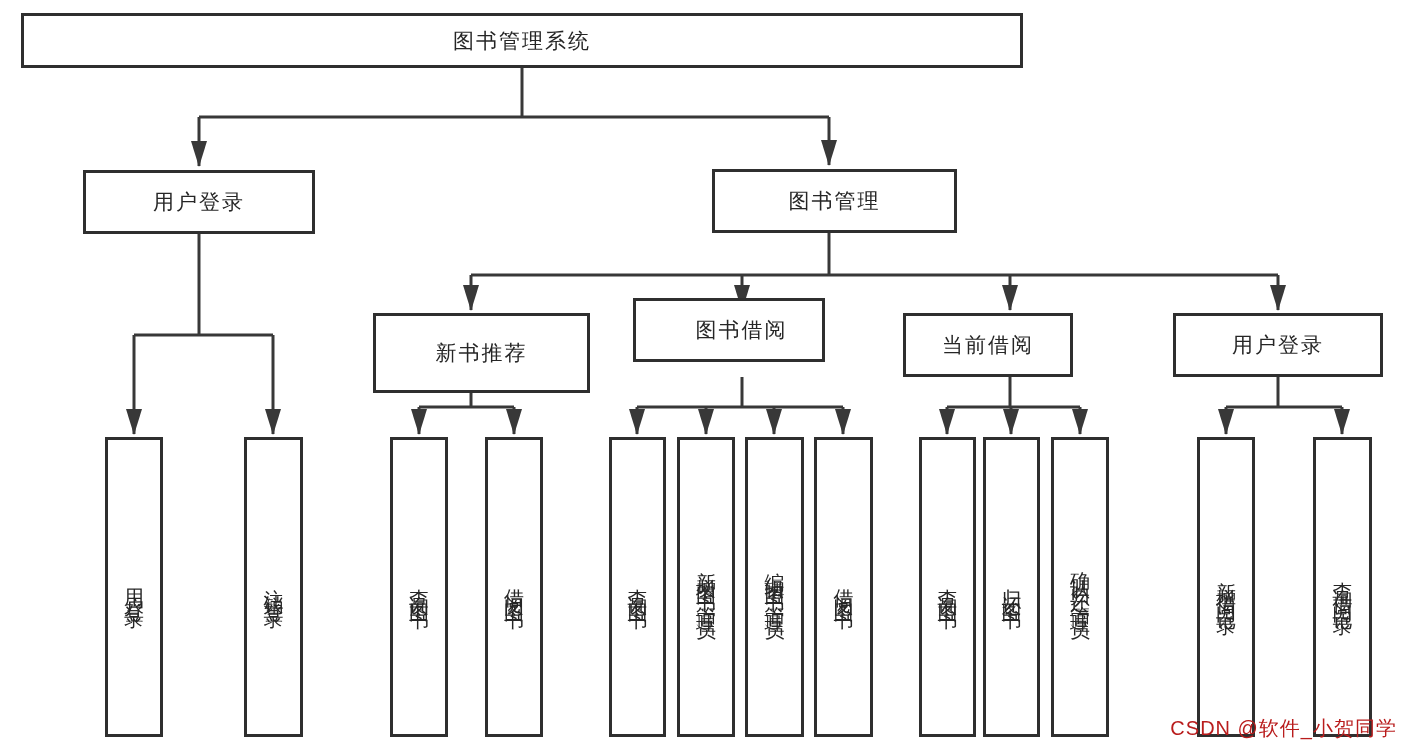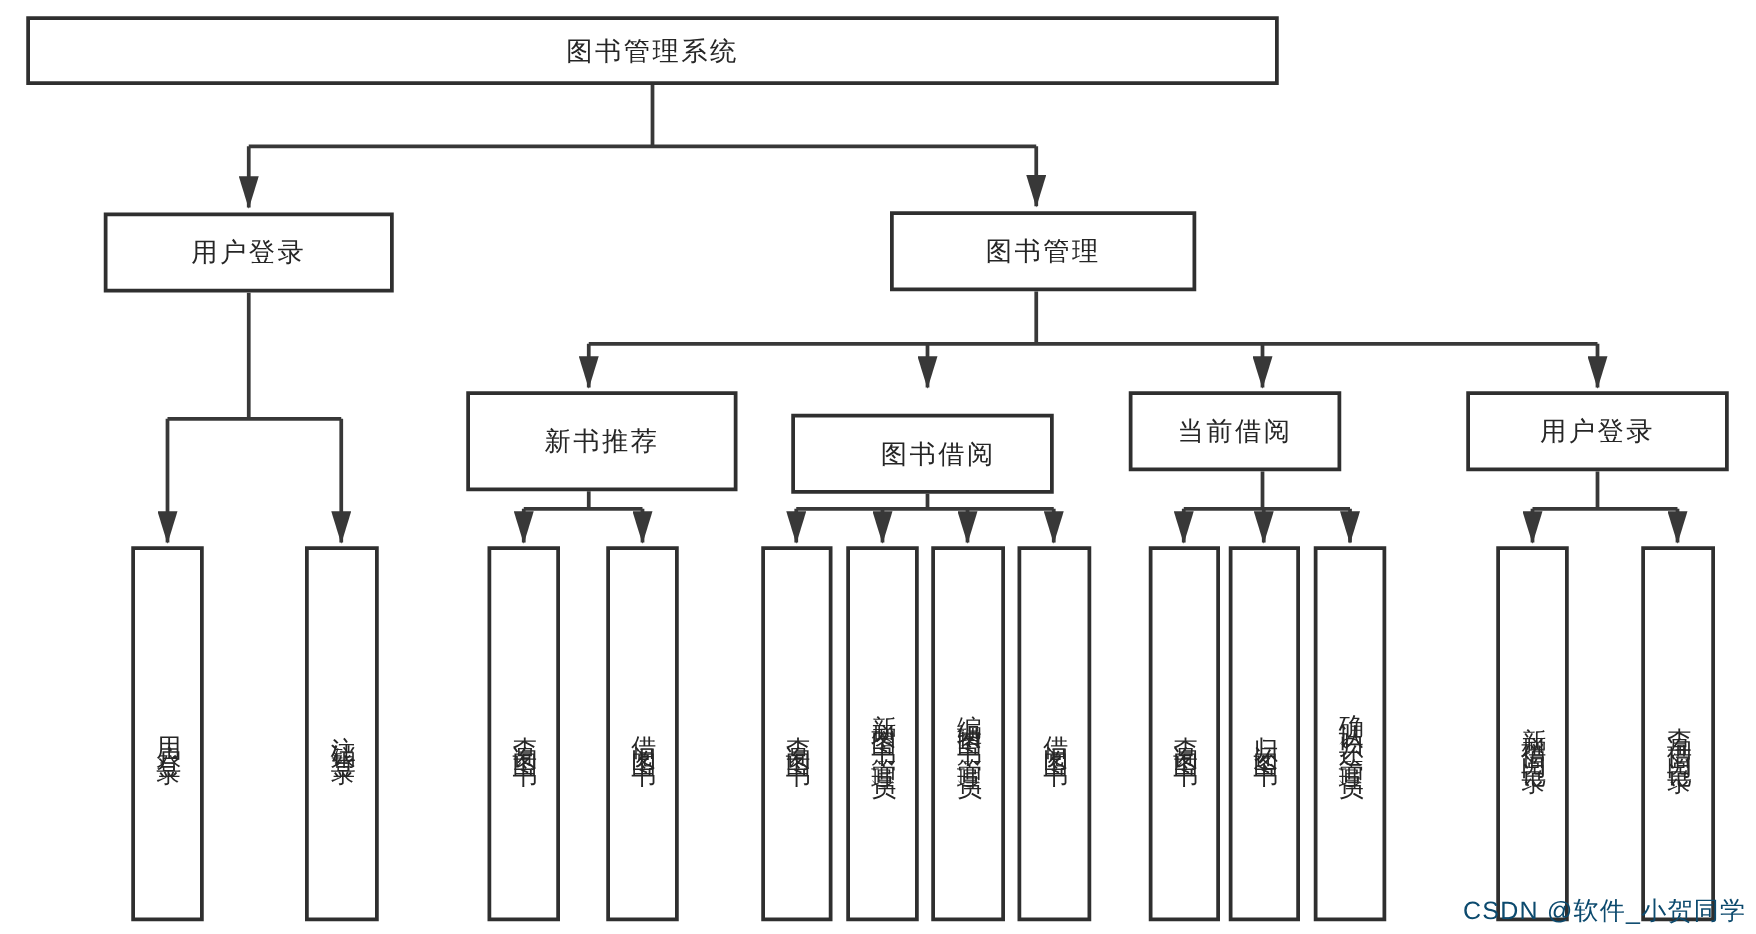--- a/index.html
+++ b/index.html
@@ -46,21 +46,21 @@
     writing-mode: vertical-rl;
     text-orientation: mixed;
     z-index: 2;
     top: 437px;
     height: 300px;
   }
   .watermark {
     position: absolute;
     right: 8px;
     bottom: 5px;
-    color: #0c4a6e;
+    color: #b91c1c;
     font-size: 20px;
     letter-spacing: 1px;
     z-index: 5;
     white-space: nowrap;
   }
 </style>
 </head>
 <body>
 
 <div class="canvas">
@@ -128,21 +128,21 @@
       </g>
     </g>
   </svg>
 
   <div class="node" style="left:21px; top:13px; width:1002px; height:55px;">图书管理系统</div>
 
   <div class="node" style="left:83px; top:170px; width:232px; height:64px;">用户登录</div>
   <div class="node" style="left:712px; top:169px; width:245px; height:64px;">图书管理</div>
 
   <div class="node" style="left:373px; top:313px; width:217px; height:80px;font-family:Liberation Serif, serif;">新书推荐</div>
-  <div class="node" style="left:633px; top:331px; width:210px; height:64px;padding-left:25px;">图书借阅</div>
+  <div class="node" style="left:633px; top:298px; width:192px; height:64px;padding-left:25px;">图书借阅</div>
   <div class="node" style="left:903px; top:313px; width:170px; height:64px;">当前借阅</div>
   <div class="node" style="left:1173px; top:313px; width:210px; height:64px;">用户登录</div>
 
   <div class="vnode" style="left:105px; width:58px;">用户登录</div>
   <div class="vnode" style="left:244px; width:59px;">注销登录</div>
 
   <div class="vnode" style="left:390px; width:58px;">查询图书</div>
   <div class="vnode" style="left:485px; width:58px;">借阅图书</div>
 
   <div class="vnode" style="left:609px; width:57px;">查询图书</div>

